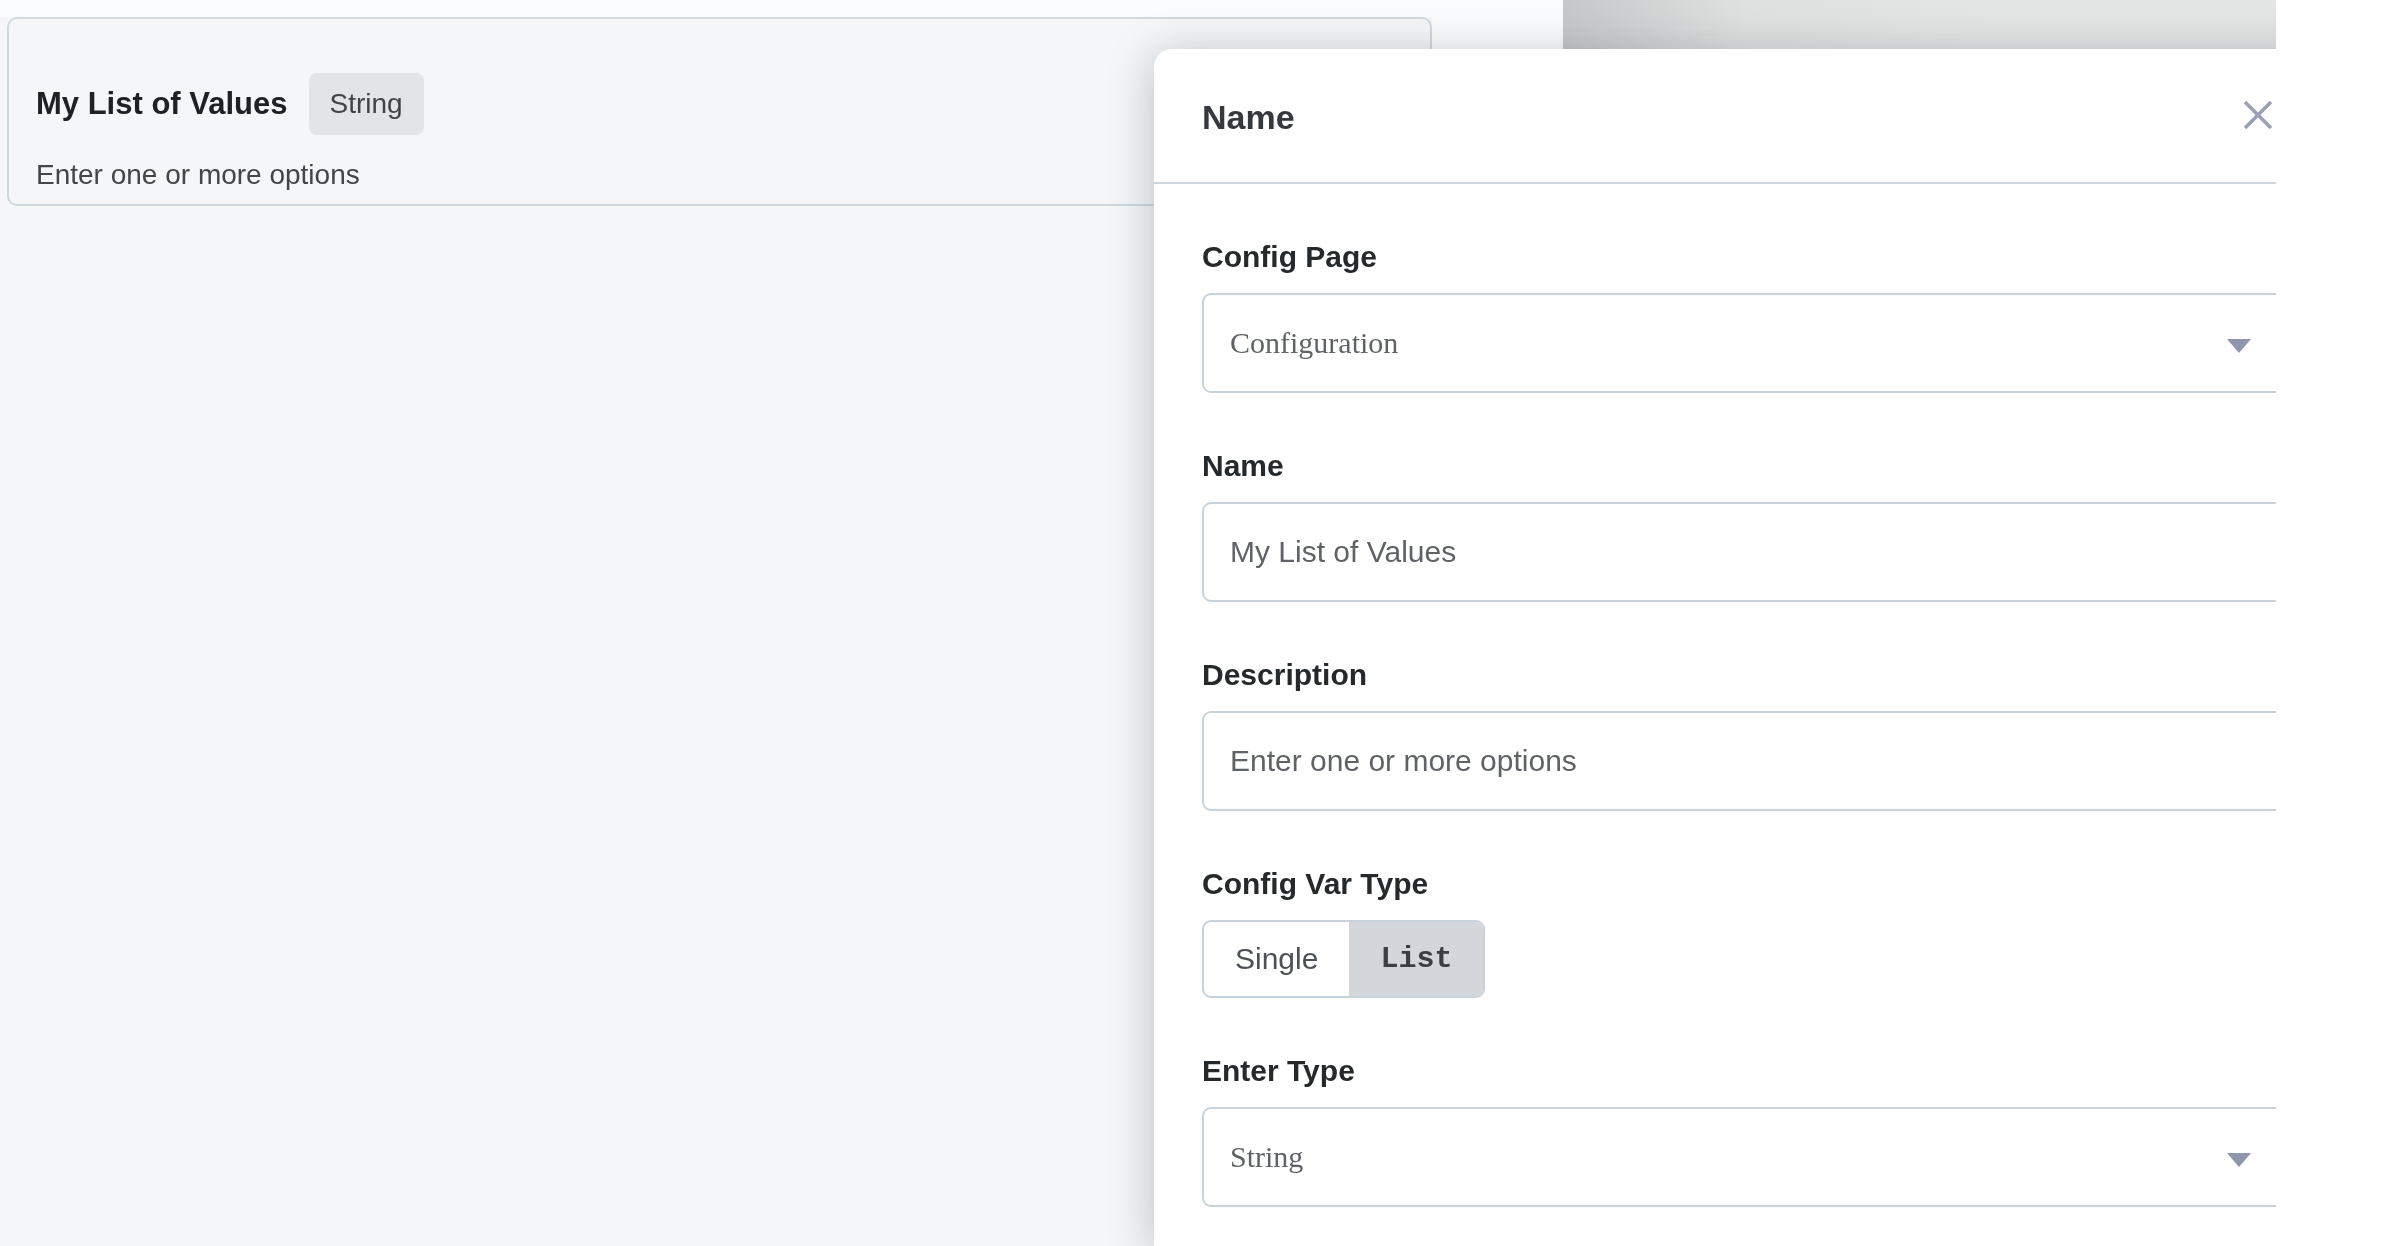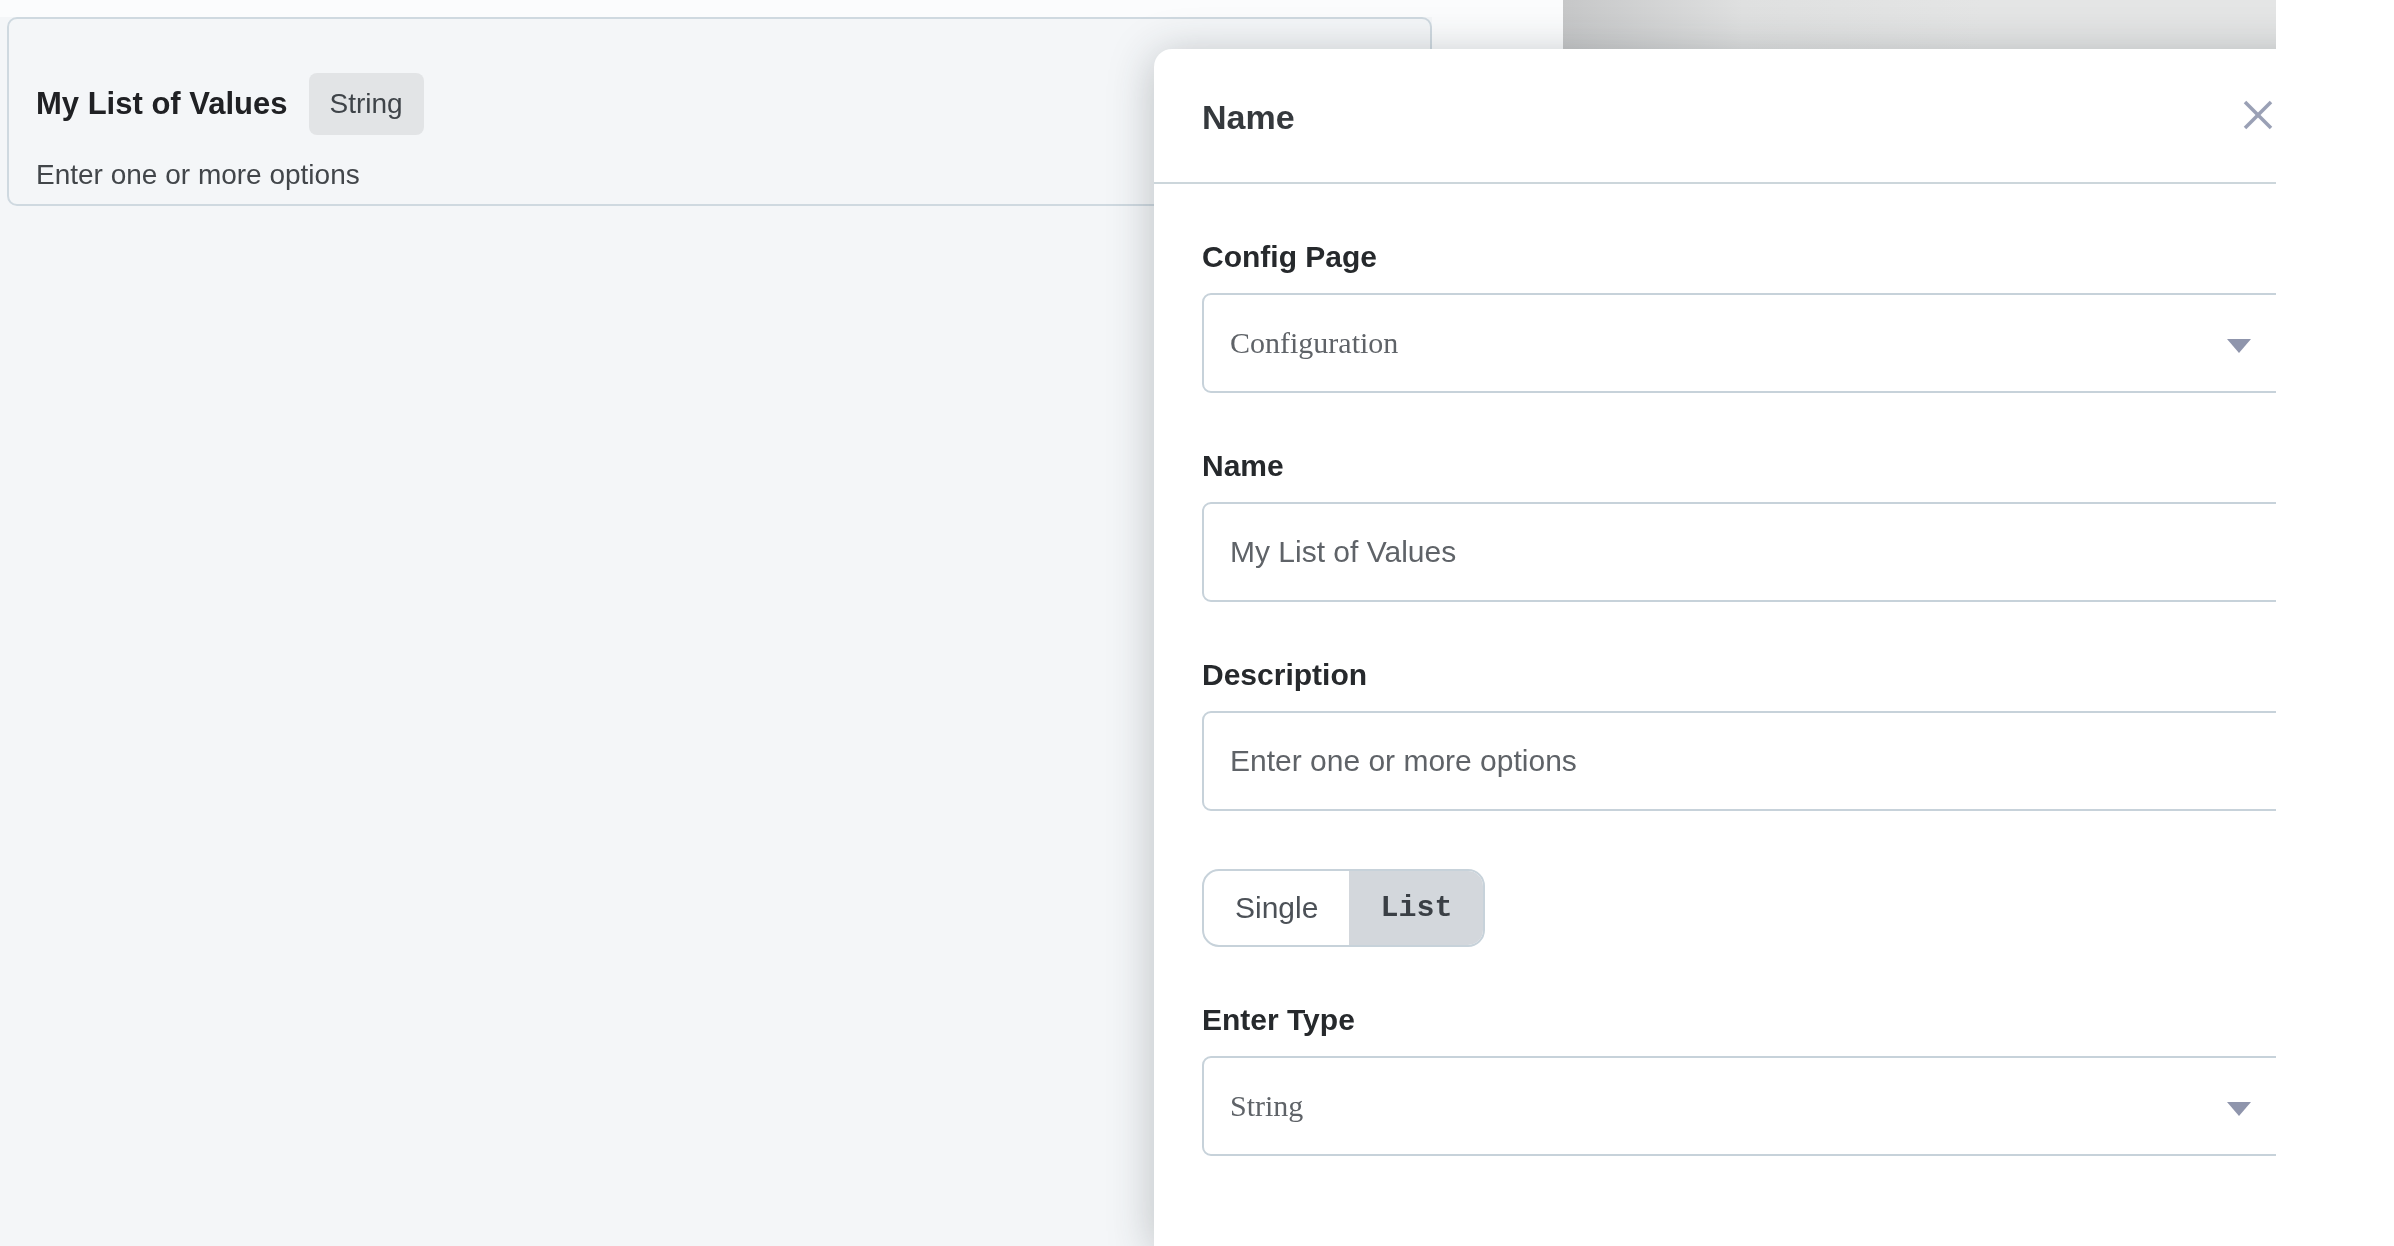--- a/index.html
+++ b/index.html
@@ -110,21 +110,21 @@
     padding:0 26px;
     font-size:30px;color:var(--value-color);
     font-family:"Liberation Sans", sans-serif;
     outline:none;
   }
   .segmented{
     display:inline-flex;
     height:78px;
     box-sizing:border-box;
     border:2px solid var(--field-border);
-    border-radius:17px;
+    border-radius:9px;
     overflow:hidden;
     background:#fff;
     text-align:center;
   }
   .segment{
     display:flex;align-items:center;justify-content:center;
     padding:0 31px;
     font-size:30px;font-weight:500;color:var(--segment-text);
     cursor:pointer;white-space:nowrap;
   }
@@ -173,20 +173,21 @@
         <label class="field-label">Name</label>
         <input class="text-input" type="text" value="My List of Values" style="">
       </div>
 
       <div class="field-group">
         <label class="field-label">Description</label>
         <input class="text-input" type="text" value="Enter one or more options" style="">
       </div>
 
       <div class="field-group">
+        <label class="field-label">Config Var Type</label>
         <div class="segmented">
           <span class="segment">Single</span>
           <span class="segment selected">List</span>
         </div>
       </div>
 
       <div class="field-group">
         <label class="field-label">Enter Type</label>
         <div class="field-box select">
           <span>String</span>

